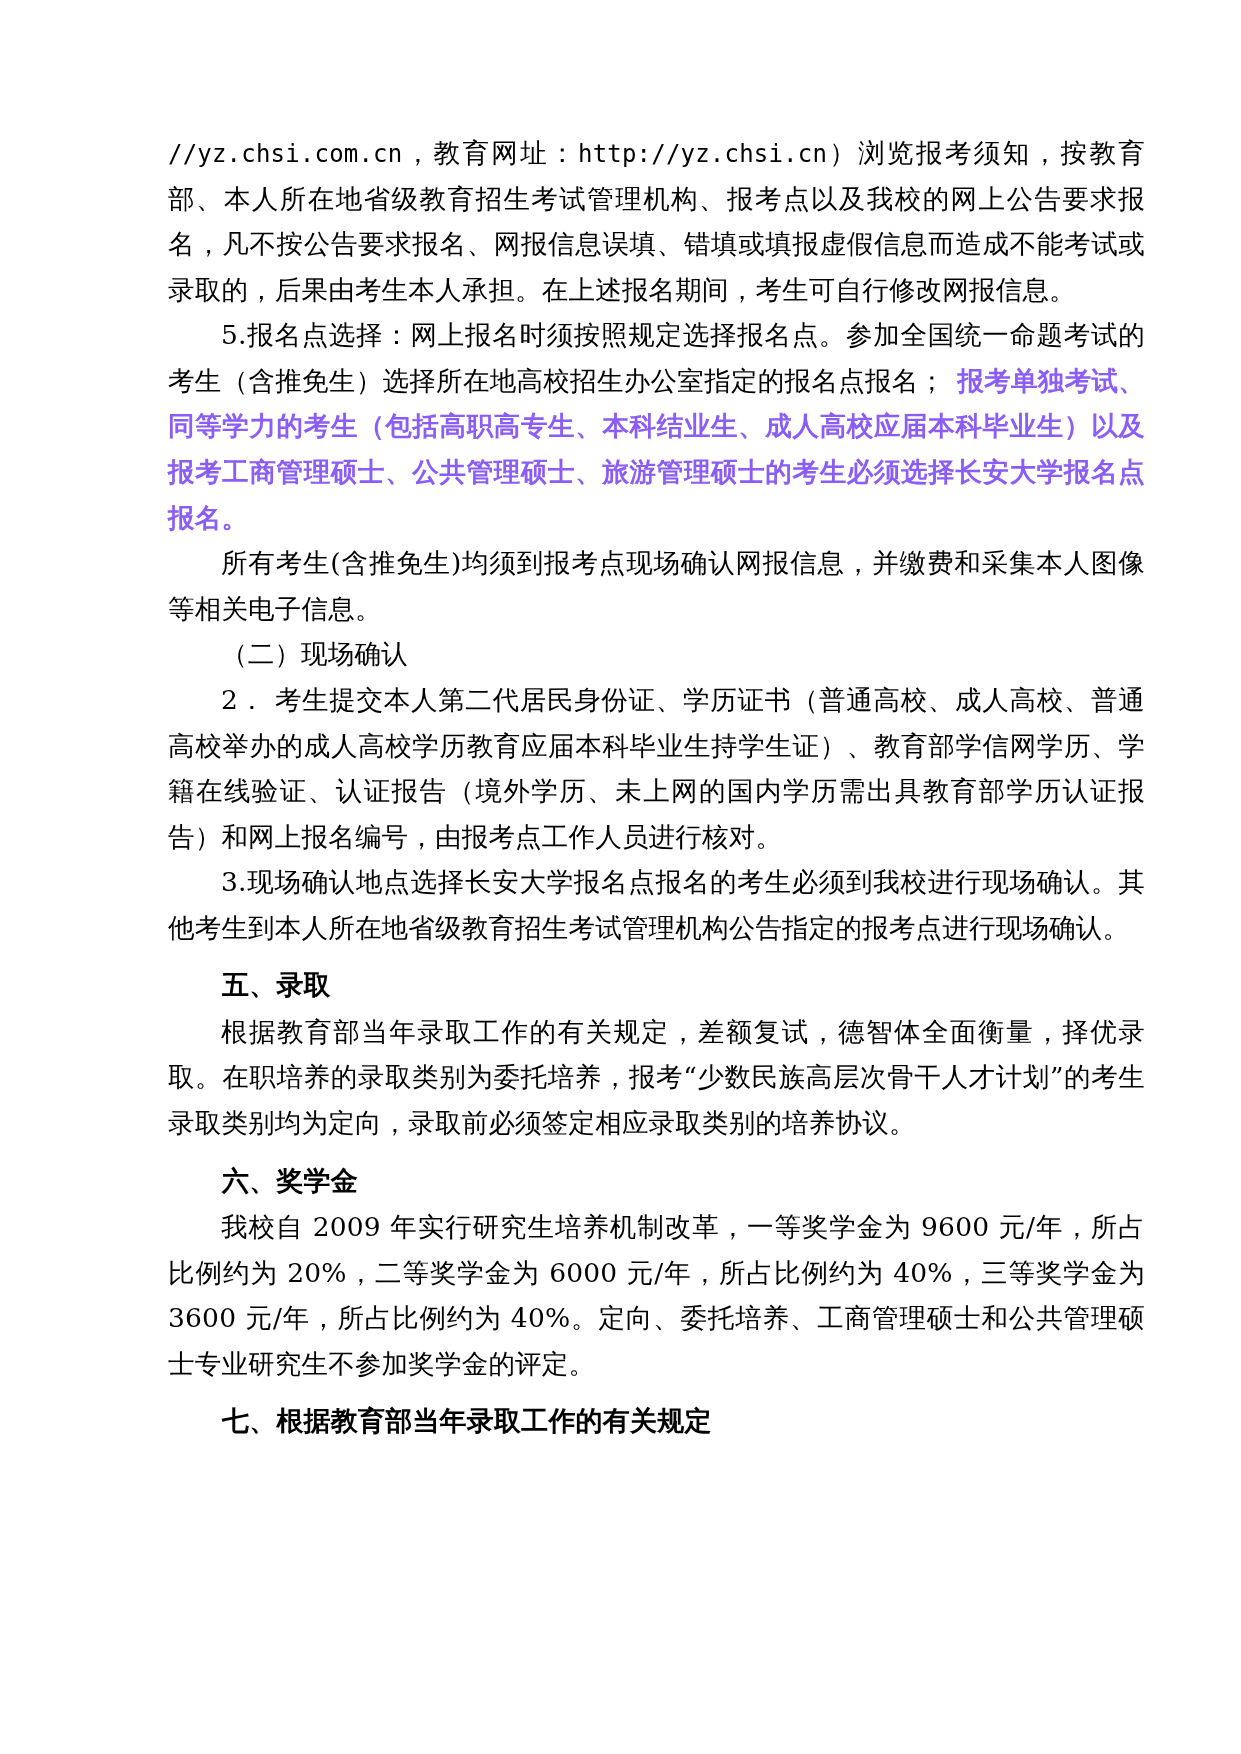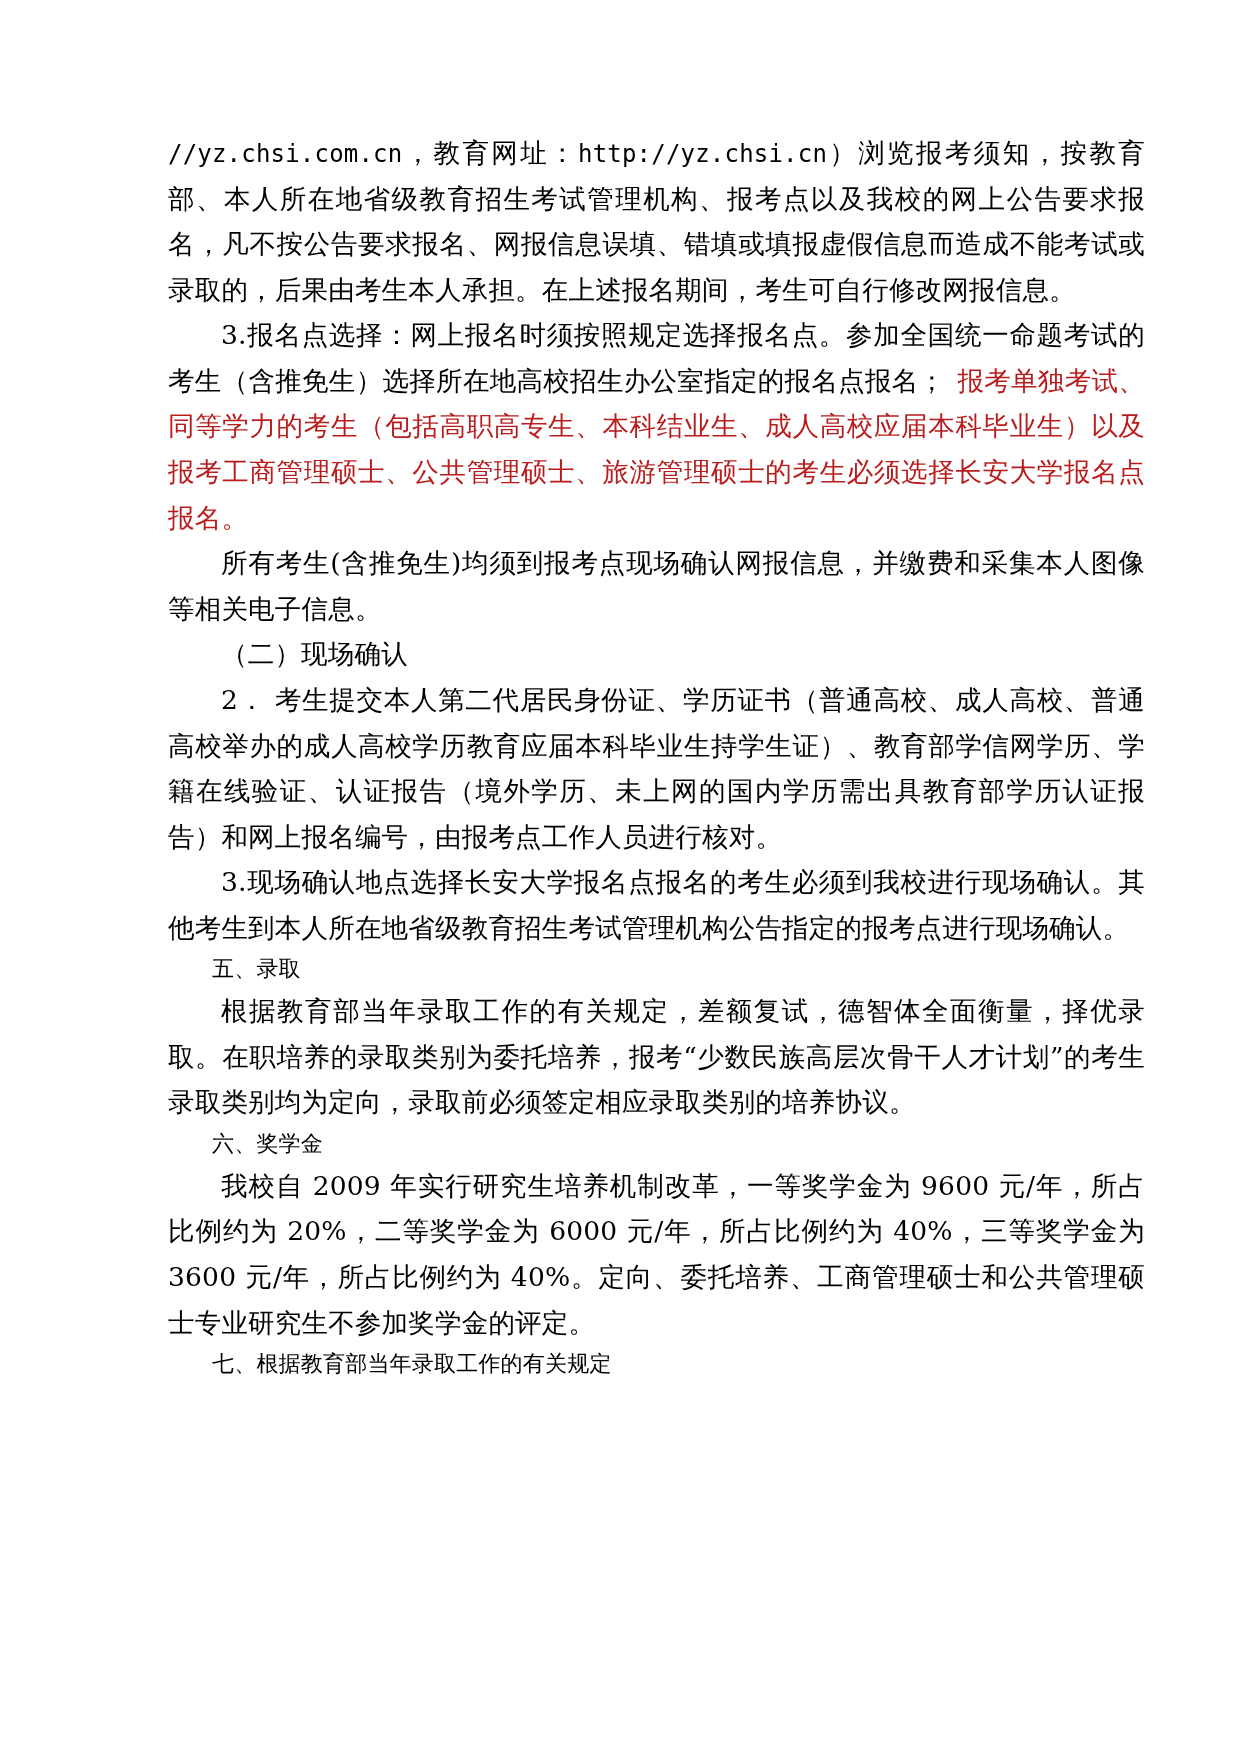--- a/index.html
+++ b/index.html
@@ -26,42 +26,42 @@
     letter-spacing: 0.2px;
   }
   p {
     margin: 0;
     padding: 0;
   }
   .indent {
     text-indent: 2em;
   }
   .red {
-    color: #b91c1c;
-    font-weight: normal;
+    color: #8b5cf6;
+    font-weight: bold;
     margin-left: 12px;
   }
   .heading {
-    font-weight: normal;
+    font-weight: bold;
     text-indent: 2em;
-    font-size: 22px;
-    margin-top: 0;
+    font-size: 27px;
+    margin-top: 12px;
   }
   .mono {
     font-family: "DejaVu Sans Mono", "Liberation Mono", monospace;
     font-size: 24px;
   }
 </style>
 </head>
 <body>
 
 <div class="page">
   <div class="doc-body" id="doc-body">
       <p><span class="mono">//yz.chsi.com.cn</span><span>，教育网址：</span><span class="mono">http://yz.chsi.cn</span><span>）浏览报考须知，按教育部、本人所在地省级教育招生考试管理机构、报考点以及我校的网上公告要求报名，凡不按公告要求报名、网报信息误填、错填或填报虚假信息而造成不能考试或录取的，后果由考生本人承担。在上述报名期间，考生可自行修改网报信息。</span></p>
-      <p class="indent"><span> 3.报名点选择：网上报名时须按照规定选择报名点。参加全国统一命题考试的考生（含推免生）选择所在地高校招生办公室指定的报名点报名；</span><span class="red">报考单独考试、同等学力的考生（包括高职高专生、本科结业生、成人高校应届本科毕业生）以及报考工商管理硕士、公共管理硕士、旅游管理硕士的考生必须选择长安大学报名点报名。</span></p>
+      <p class="indent"><span> 5.报名点选择：网上报名时须按照规定选择报名点。参加全国统一命题考试的考生（含推免生）选择所在地高校招生办公室指定的报名点报名；</span><span class="red">报考单独考试、同等学力的考生（包括高职高专生、本科结业生、成人高校应届本科毕业生）以及报考工商管理硕士、公共管理硕士、旅游管理硕士的考生必须选择长安大学报名点报名。</span></p>
       <p class="indent"><span>所有考生(含推免生)均须到报考点现场确认网报信息，并缴费和采集本人图像等相关电子信息。</span></p>
       <p class="indent"><span>（二）现场确认</span></p>
       <p class="indent"><span>2． 考生提交本人第二代居民身份证、学历证书（普通高校、成人高校、普通高校举办的成人高校学历教育应届本科毕业生持学生证）、教育部学信网学历、学籍在线验证、认证报告（境外学历、未上网的国内学历需出具教育部学历认证报告）和网上报名编号，由报考点工作人员进行核对。</span></p>
       <p class="indent"><span>3.现场确认地点选择长安大学报名点报名的考生必须到我校进行现场确认。其他考生到本人所在地省级教育招生考试管理机构公告指定的报考点进行现场确认。</span></p>
       <p class="heading"><span>五、录取</span></p>
       <p class="indent"><span>根据教育部当年录取工作的有关规定，差额复试，德智体全面衡量，择优录取。在职培养的录取类别为委托培养，报考“少数民族高层次骨干人才计划”的考生录取类别均为定向，录取前必须签定相应录取类别的培养协议。</span></p>
       <p class="heading"><span>六、奖学金</span></p>
       <p class="indent"><span>我校自 2009 年实行研究生培养机制改革，一等奖学金为 9600 元/年，所占比例约为 20%，二等奖学金为 6000 元/年，所占比例约为 40%，三等奖学金为 3600 元/年，所占比例约为 40%。定向、委托培养、工商管理硕士和公共管理硕士专业研究生不参加奖学金的评定。</span></p>
       <p class="heading"><span>七、根据教育部当年录取工作的有关规定</span></p>
     </div>

